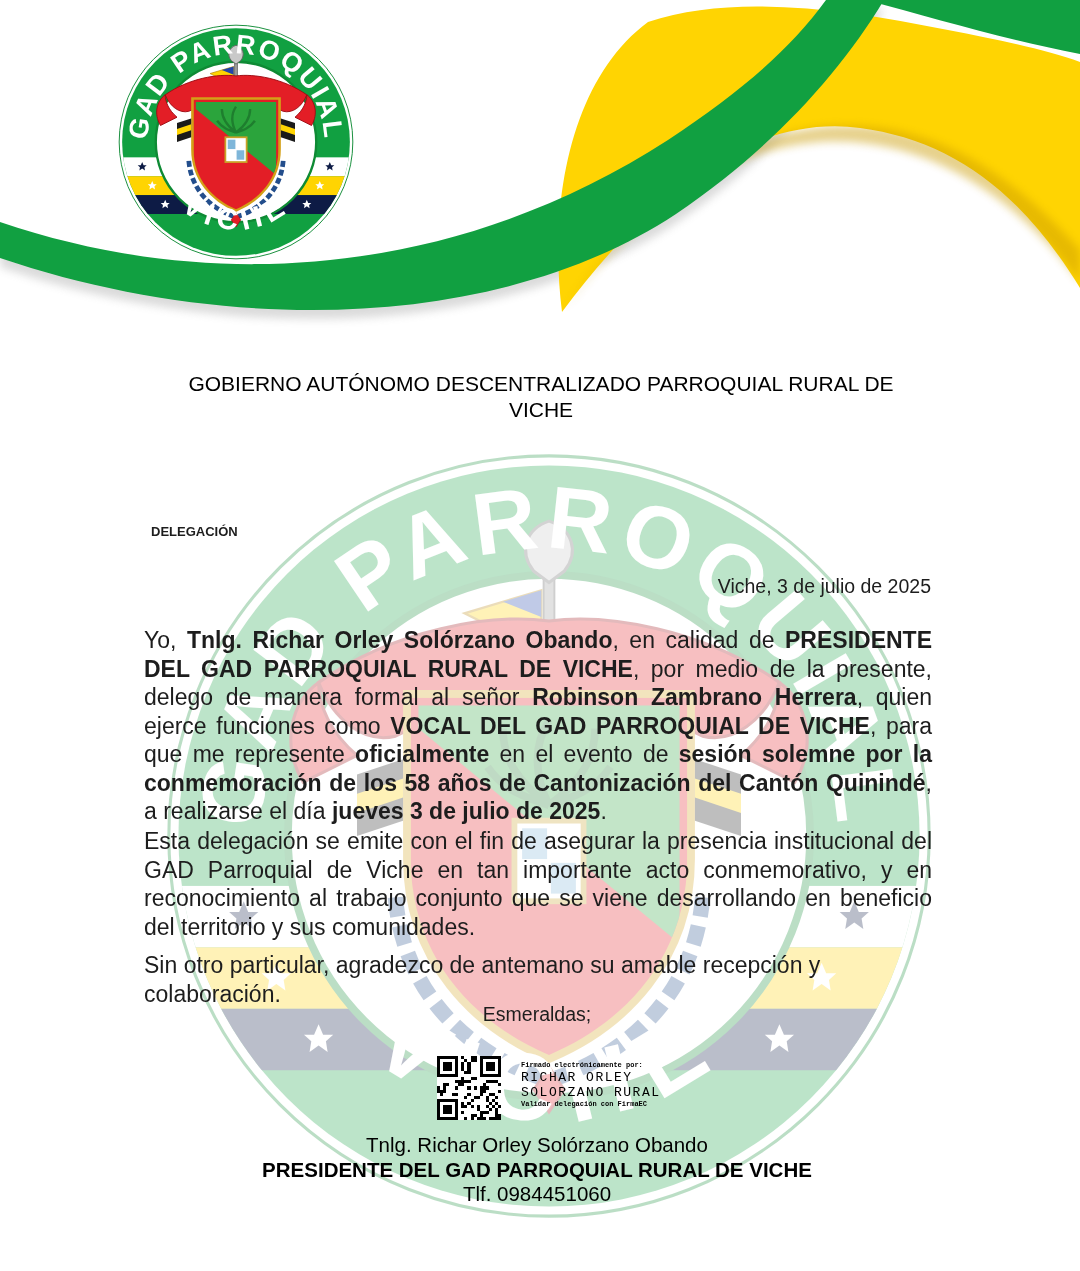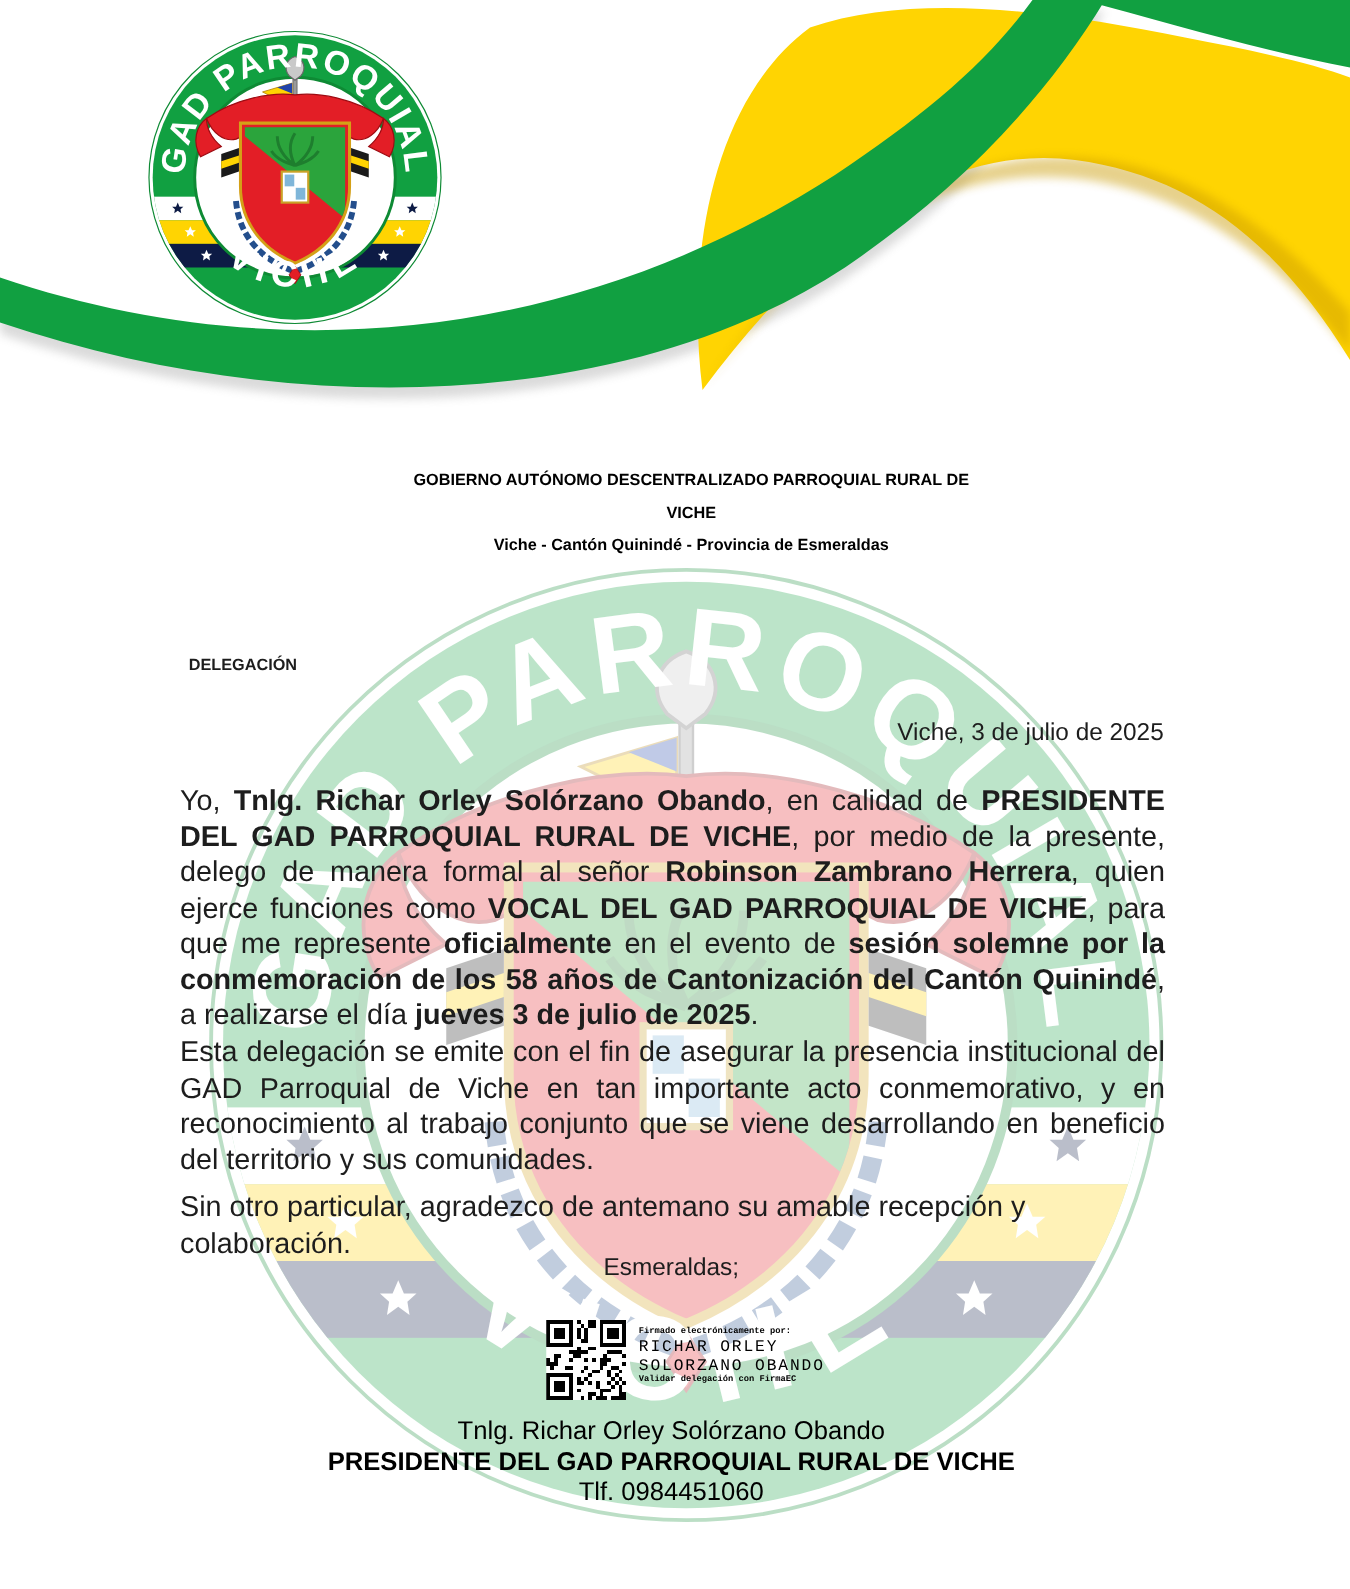--- a/index.html
+++ b/index.html
@@ -6,33 +6,33 @@
     --brand_green:#11A041; --brand_green_dark:#0E8A34; --brand_yellow:#FFD402;
     --stripe_navy:#0D1B45; --shield_red:#E31E26; --shield_gold:#D4A017;
     --link_blue:#1A5FCC; --text_black:#1d1d1d;
   }
   *{margin:0;padding:0;box-sizing:border-box;}
   html,body{background:#ffffff;}
   body{font-family:"Liberation Sans","DejaVu Sans",sans-serif;color:var(--text_black);}
   .page{position:relative;width:1080px;height:1271px;background:#fff;overflow:hidden;margin:0 auto;}
   .deco{position:absolute;left:0;top:0;width:1080px;height:1271px;pointer-events:none;}
   .content{position:absolute;left:143px;top:0;width:788px;height:100%;z-index:2;}
-  .letterhead{position:absolute;top:371px;left:16px;width:100%;text-align:center;
-    font-weight:700;font-size:13px;line-height:26px;color:#000;}
+  .letterhead{position:absolute;top:371px;left:4px;width:100%;text-align:center;
+    font-weight:400;font-size:21px;line-height:26px;color:#000;}
   .subject{position:absolute;top:524px;left:8px;font-weight:700;font-size:13px;}
   .date-line{position:absolute;top:575px;left:0;width:100%;text-align:right;font-size:19.5px;}
   .para{position:absolute;left:1px;width:100%;font-size:23px;line-height:28.5px;
     text-align:justify;text-justify:inter-word;}
   .para.p1{top:626px;}
   .para.p2{top:827px;}
   .para.p3{top:951px;text-align:left;}
   .salutation{position:absolute;top:1003px;left:0;width:100%;text-align:center;font-size:19.5px;}
   .stamp{position:absolute;left:437px;top:1056px;display:flex;align-items:flex-start;z-index:3;}
   .qr{width:64px;height:64px;display:block;}
-  .stamp-text{margin-left:10px;padding-top:5px;font-family:"Liberation Mono","DejaVu Sans Mono",monospace;
+  .stamp-text{margin-left:20px;padding-top:5px;font-family:"Liberation Mono","DejaVu Sans Mono",monospace;
     color:#000;white-space:nowrap;}
   .stamp-text .tiny{font-size:7px;font-weight:700;line-height:9px;}
   .stamp-text .name{font-size:13px;font-weight:400;line-height:15px;letter-spacing:1.5px;}
   .sig-block{position:absolute;top:1133px;left:0;width:100%;text-align:center;
     font-size:20.5px;line-height:24.6px;color:#000;}
   .sig-block .role{font-weight:700;}
   .sig-block a{color:var(--link_blue);text-decoration:underline;cursor:pointer;}
 </style>
 </head>
 <body>
@@ -115,21 +115,20 @@
       <path d="M 0,222 C 230,300 470,268 668,140 C 740,92 790,50 826,0 L 884,0 C 838,76 770,150 676,214 C 500,330 230,336 0,258 Z" fill="#11A041"></path>
     </g>
 
     <use xlink:href="#seal" href="#seal" transform="translate(118,24) scale(1.18)"></use>
   </svg>
 
   <div class="content">
     <div class="letterhead">
       <div>GOBIERNO AUTÓNOMO DESCENTRALIZADO PARROQUIAL RURAL DE</div>
       <div>VICHE</div>
-      <div>Viche - Cantón Quinindé - Provincia de Esmeraldas</div>
     </div>
 
     <div class="subject">DELEGACIÓN</div>
     <div class="date-line">Viche, 3 de julio de 2025</div>
 
     <p class="para p1"><span style="font-weight: 400;">Yo, </span><span style="font-weight: 700;">Tnlg. Richar Orley Solórzano Obando</span><span style="font-weight: 400;">, en calidad de </span><span style="font-weight: 700;">PRESIDENTE DEL GAD PARROQUIAL RURAL DE VICHE</span><span style="font-weight: 400;">, por medio de la presente, delego de manera formal al señor </span><span style="font-weight: 700;">Robinson Zambrano Herrera</span><span style="font-weight: 400;">, quien ejerce funciones como </span><span style="font-weight: 700;">VOCAL DEL GAD PARROQUIAL DE VICHE</span><span style="font-weight: 400;">, para que me represente </span><span style="font-weight: 700;">oficialmente</span><span style="font-weight: 400;"> en el evento de </span><span style="font-weight: 700;">sesión solemne por la conmemoración de los 58 años de Cantonización del Cantón Quinindé</span><span style="font-weight: 400;">, a realizarse el día </span><span style="font-weight: 700;">jueves 3 de julio de 2025</span><span style="font-weight: 400;">.</span></p>
     <p class="para p3">Sin otro particular, agradezco de antemano su amable recepción y colaboración.</p>
     <p class="para p2">Esta delegación se emite con el fin de asegurar la presencia institucional del GAD Parroquial de Viche en tan importante acto conmemorativo, y en reconocimiento al trabajo conjunto que se viene desarrollando en beneficio del territorio y sus comunidades.</p>
 
     <div class="salutation">Esmeraldas;</div>
@@ -246,18 +245,18 @@
           <rect fill="#fff" x="15" y="1" width="5" height="5"></rect>
           <rect x="16" y="2" width="3" height="3"></rect>
           <rect x="0" y="14" width="7" height="7"></rect>
           <rect fill="#fff" x="1" y="15" width="5" height="5"></rect>
           <rect x="2" y="16" width="3" height="3"></rect>
         </g>
       </svg>
     <div class="stamp-text">
       <div class="tiny">Firmado electrónicamente por:</div>
       <div class="name">RICHAR ORLEY</div>
-      <div class="name">SOLORZANO OBANDO</div>
+      <div class="name">SOLORZANO RURAL</div>
       <div class="tiny">Validar delegación con FirmaEC</div>
     </div>
   </div>
 
 </div>
 
 </body></html>

